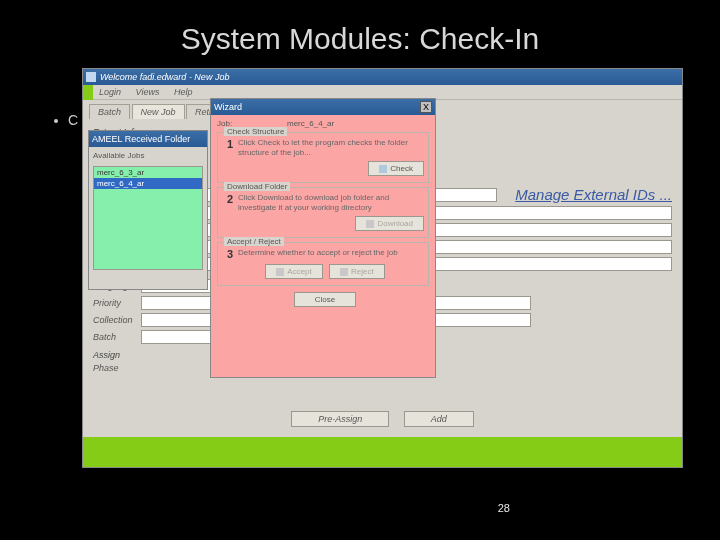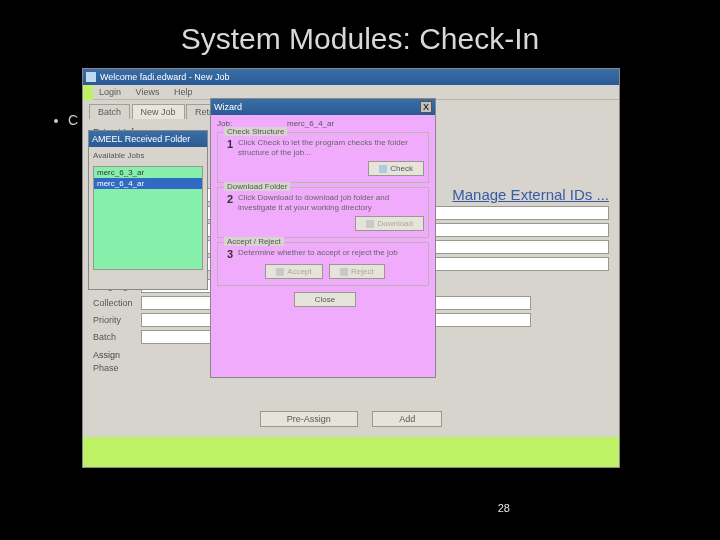--- a/index.html
+++ b/index.html
@@ -1,20 +1,20 @@
 <!DOCTYPE html>
 <html><head>
 <meta charset="utf-8">
 <style>
   * { box-sizing: border-box; margin: 0; padding: 0; }
   body { width: 720px; height: 540px; background: #000; font-family: Tahoma, Arial, sans-serif; overflow: hidden; position: relative; }
   .slide-title { color: #d8d8d8; font-size: 30px; font-family: Arial, sans-serif; text-align: center; padding-top: 22px; }
   .bullet-area { position: absolute; top: 112px; left: 54px; color: #ccc; font-size: 14px; }
   .bullet-dot { display:inline-block; width:4px; height:4px; background:#ccc; border-radius:50%; vertical-align:middle; margin-right:10px; }
-  .app-window { position: absolute; top: 68px; left: 82px; width: 538px; height: 400px; background: #bef264; border: 1px solid #888; font-size: 9px; color: #333; }
+  .app-window { position: absolute; top: 68px; left: 82px; width: 601px; height: 400px; background: #84cc16; border: 1px solid #888; font-size: 9px; color: #333; font-style: italic; }
   .titlebar { background: linear-gradient(#3a6ea5,#2a5a95); height: 16px; display:flex; align-items:center; padding:0 3px; color:#fff; font-size:9px; }
   .titlebar .icon { width:10px; height:10px; background:#c0d8f0; margin-right:4px; }
   .menubar { background:#d6d4cc; padding:2px 6px; font-size:9px; color:#5a5a5a; border-bottom:1px solid #b8b6ac;margin-left:10px; }
   .menubar span { margin-right:12px; }
   .tabbar { padding:4px 6px 0 6px; background:#d6d4cc; font-size:9px; color:#5a5a5a; }
   .tab { display:inline-block; padding:2px 8px; background:#d6d4cc; border:1px solid #a29f93; border-bottom:none; margin-right:-1px; }
   .tab.active { background:#e8e6dc; }
   .form-area { padding:6px 10px; background:#d6d4cc; height: calc(100% - 80px); position:relative; }
   .group-label { color:#444; font-size:9px; margin:2px 0; }
   .form-row { display:flex; align-items:center; margin:3px 0; }
@@ -24,21 +24,21 @@
   .btn { display:inline-block; padding:2px 16px; background:#e6e4da; border:1px solid #9a988e; font-size:9px; color:#555; }
   .bottom-btns { position:absolute; bottom:10px; left:0; right:0; text-align:center; }
   .bottom-btns .btn { margin:0 6px; padding:2px 26px; }
   .manage-link { color:#3a5aa5; font-size:15px; text-decoration:underline; }
   .received-panel { position:absolute; top:130px; left:88px; width:120px; height:160px; background:#d6d4cc; border:1px solid #888; }
   .received-panel .titlebar { background:linear-gradient(#3a6ea5,#2a5a95); }
   .received-body { padding:4px; font-size:8px; color:#555; }
   .joblist { background:#86efac; border:1px solid #9a988e; margin-top:6px; height:104px; }
   .joblist .item { padding:1px 3px; font-size:8px; color:#333; }
   .joblist .item.sel { background:#316ac5; color:#fff; }
-  .wizard { position:absolute; top:98px; left:210px; width:226px; height:280px; background:#f0abfc; border:1px solid #888; }
+  .wizard { position:absolute; top:98px; left:210px; width:226px; height:280px; background:#fca5a5; border:1px solid #888; }
   .wizard .titlebar { background:linear-gradient(#3a6ea5,#2a5a95); justify-content:space-between; }
   .wizard .titlebar .close { width:12px; height:12px; background:#c0c0c0; border:1px solid #555; color:#000; text-align:center; line-height:10px; font-size:9px; }
   .wizard-body { padding:4px 6px; font-size:8px; color:#555; }
   .wiz-row { display:flex; margin-bottom:2px;gap:20px; }
   .wiz-row .wl { width:50px; }
   .wiz-group { border:1px solid #b8b6ac; margin:4px 0; padding:4px 4px 6px 4px; position:relative; }
   .wiz-group-title { position:relative; top:-10px; background:#d6d4cc; display:inline-block; padding:0 3px; font-size:8px; color:#555; left:2px; }
   .wiz-group-body { margin-top:-8px; display:flex; }
   .wiz-num { width:16px; font-size:11px; color:#333; font-weight:bold; text-align:center; }
   .wiz-txt { flex:1; font-size:8px; color:#666; line-height:1.2; }
@@ -101,28 +101,28 @@
     </div>
     <div class="form-row">
       <span class="lbl">Lob</span>
       <span class="fld"></span>
     </div>
     <div class="form-row" style="margin-top:8px;">
       <span class="lbl">Language</span>
       <span class="fld" style="flex:0 0 180px;"></span>
     </div>
     <div class="form-row">
+      <span class="lbl">Priority</span>
+      <span class="fld" style="flex:0 0 180px;"></span>
+      <span class="fld2" style="padding-left:3px; font-size:8px; line-height:12px;">25-10-2007</span>
+    </div>
+    <div class="form-row">
       <span class="lbl">Collection</span>
       <span class="fld" style="flex:0 0 180px;"></span>
       <span class="fld2" style="padding-left:3px; font-size:8px; line-height:12px;">&gt;2001</span>
-    </div>
-    <div class="form-row">
-      <span class="lbl">Priority</span>
-      <span class="fld" style="flex:0 0 180px;"></span>
-      <span class="fld2" style="padding-left:3px; font-size:8px; line-height:12px;">25-10-2007</span>
     </div>
     <div class="form-row">
       <span class="lbl">Batch</span>
       <span class="fld" style="flex:0 0 180px;"></span>
     </div>
     <div class="group-label" style="margin-top:6px;">Assign</div>
     <div class="form-row">
       <span class="lbl">Phase</span>
     </div>
     <div class="bottom-btns">

